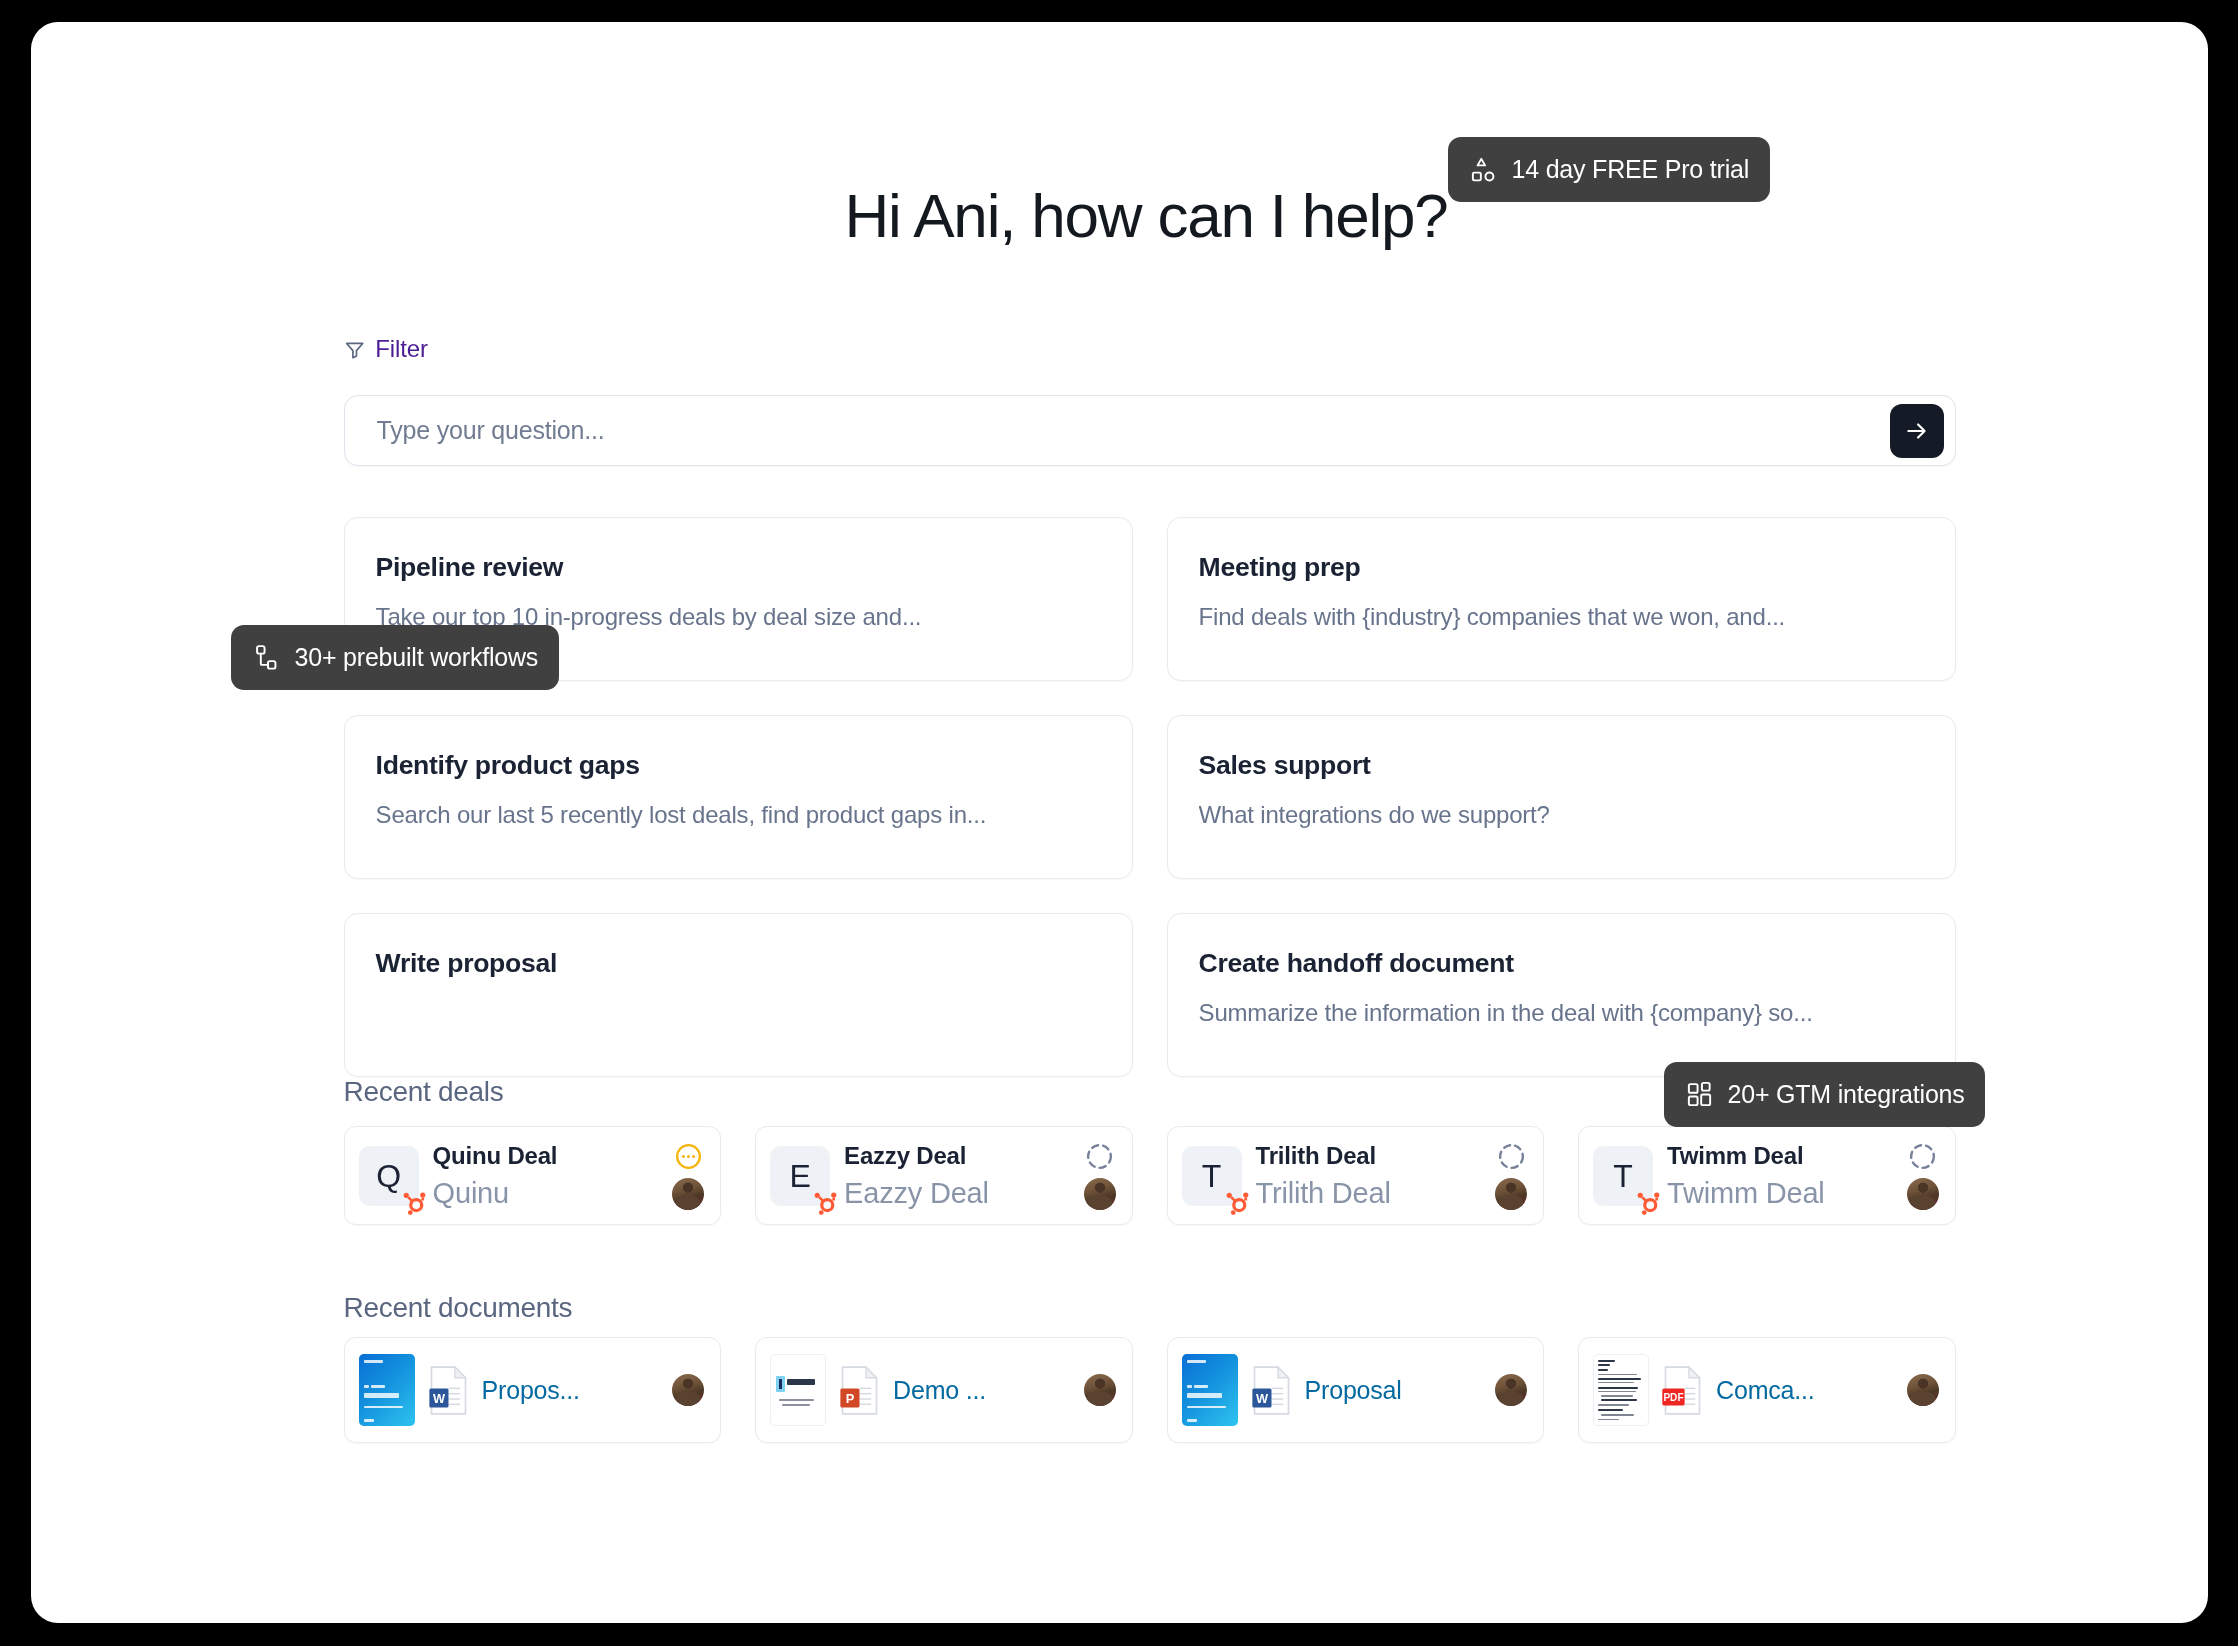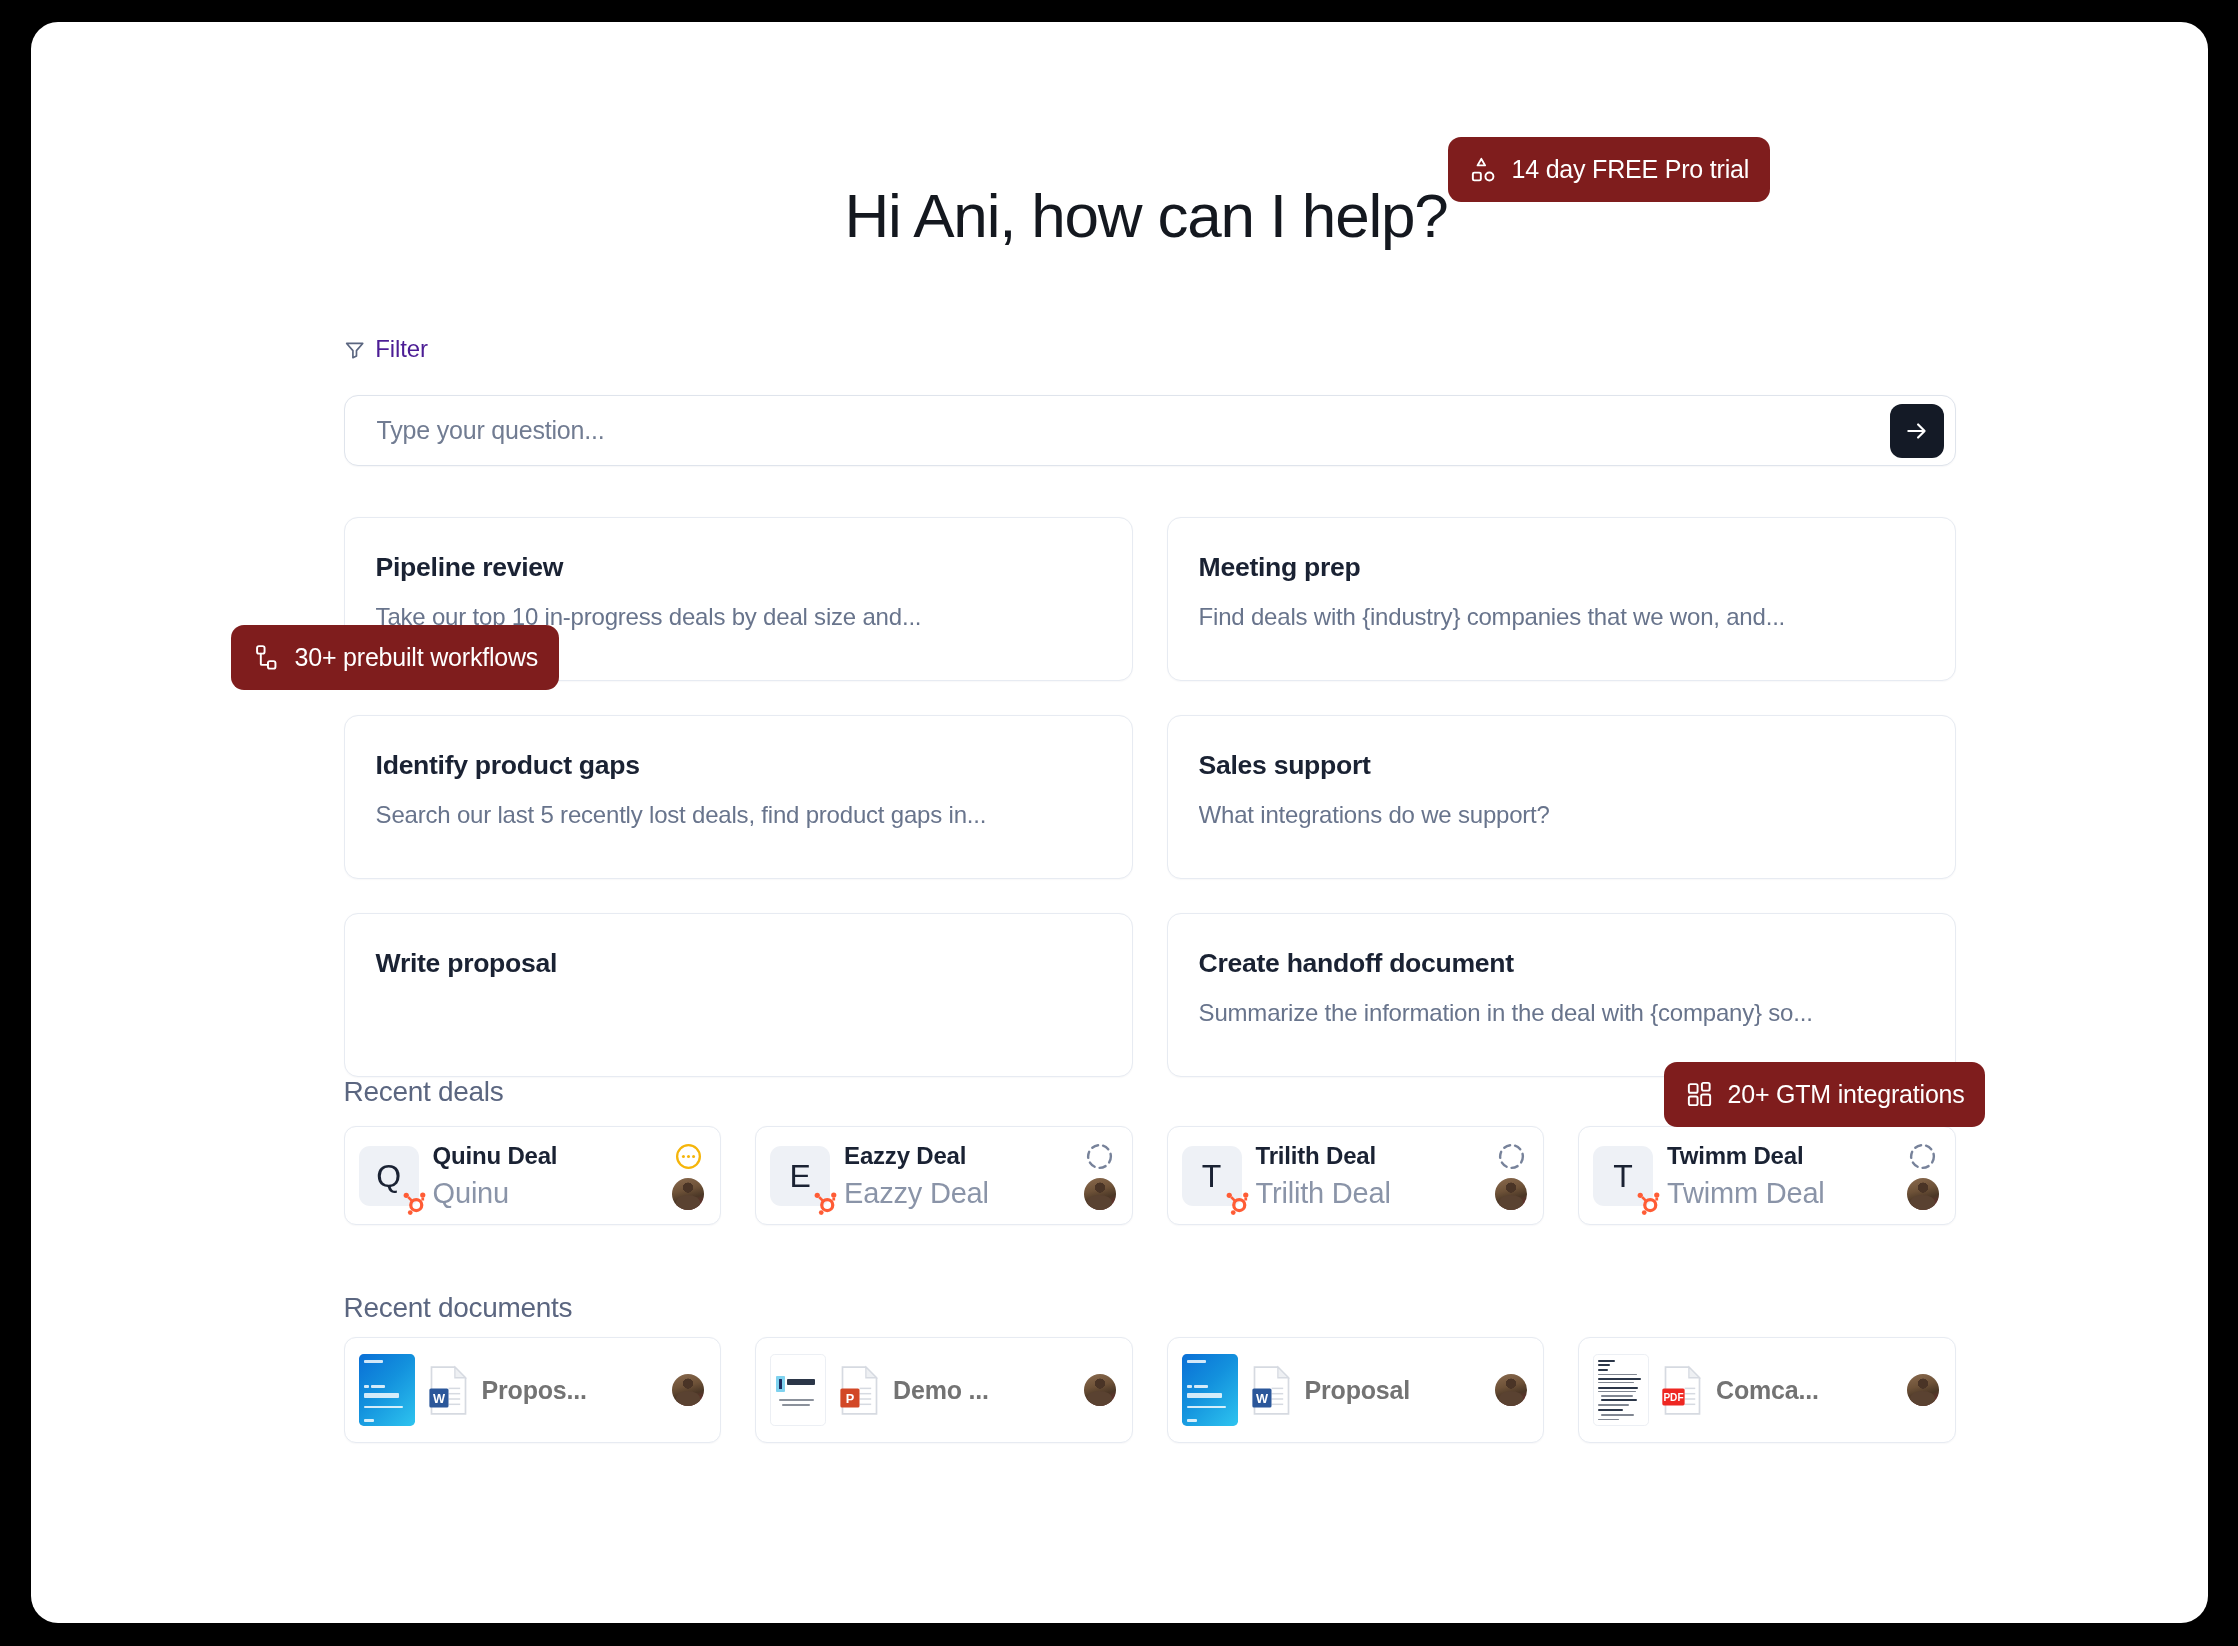--- a/index.html
+++ b/index.html
@@ -277,34 +277,34 @@
   .thumb-line {
     position: absolute;
     background: rgba(255,255,255,0.82);
     border-radius: 0.9px;
   }
   .thumb-line.dark { background: #2b3648; }
   .doc-fileicon { width: 43px; height: 51px; flex: none; margin-right: 12px; }
   .doc-title {
     flex: 1;
     font-size: 25px;
-    font-weight: 700;
-    color: #737373;
+    font-weight: 400;
+    color: #0369a1;
     letter-spacing: -0.2px;
     white-space: nowrap;
     overflow: hidden;
   }
 
   
   .float-badge {
     position: absolute;
     display: flex;
     align-items: center;
     gap: 14px;
-    background: #7f1d1d;
+    background: #404040;
     border-radius: 13px;
     padding: 0 20.5px;
     height: 65px;
     z-index: 40;
   }
   .float-badge .badge-icon { width: 29px; height: 29px; display: block; flex: none; }
   .float-badge .badge-text {
     font-size: 25px;
     color: #ffffff;
     font-weight: 400;

